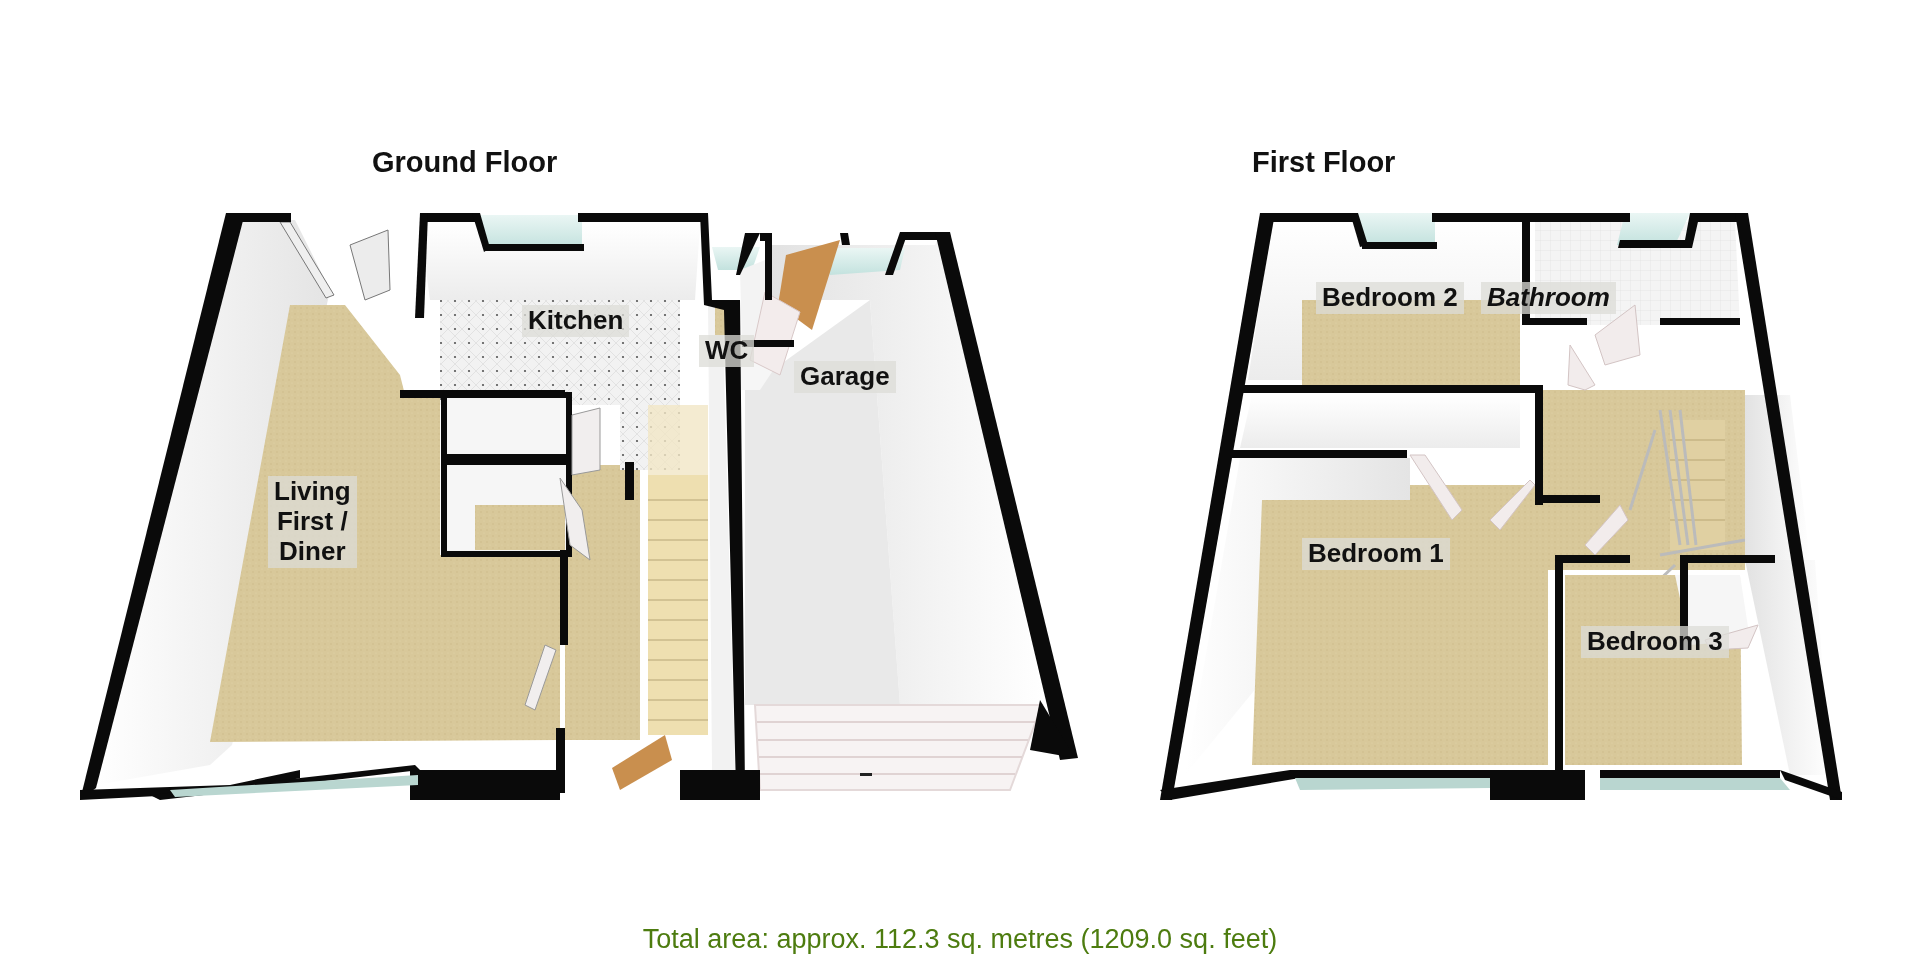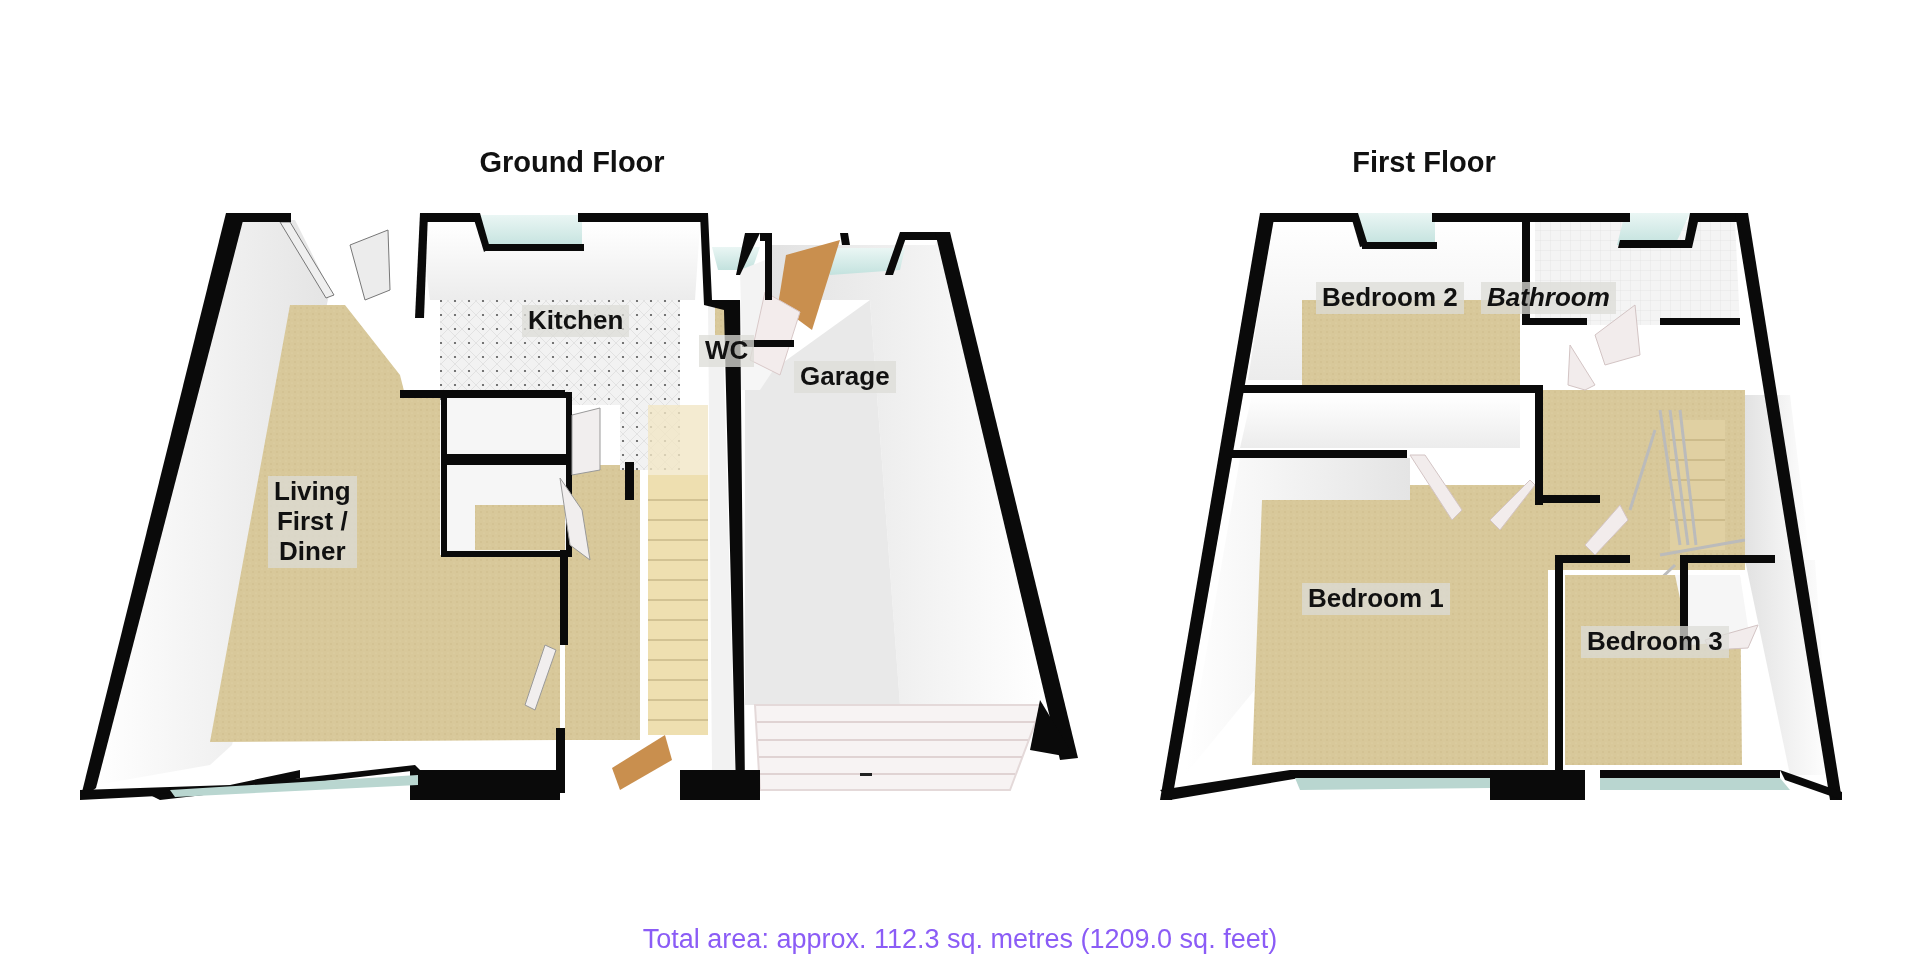--- a/index.html
+++ b/index.html
@@ -1,19 +1,19 @@
 <!DOCTYPE html>
 <html><head>
 <meta charset="utf-8">
 <style>
   html, body { margin:0; padding:0; background:#ffffff; }
   body { width:1920px; height:960px; position:relative; overflow:hidden; font-family:"Liberation Sans", sans-serif; }
-  .floor-title { position:absolute; font-weight:bold; font-size:29px; color:#111; text-align:center; width:400px; }
+  .floor-title { position:absolute; font-weight:bold; font-size:29px; color:#111; text-align:left; width:400px; }
   .room-label { position:absolute; font-weight:bold; font-size:26px; color:#111; background:rgba(220,220,215,0.75); padding:1px 6px; line-height:1.15; text-align:center; white-space:nowrap; }
-  .footer-text { position:absolute; left:0; width:1920px; top:924px; text-align:center; font-size:27px; color:#8b5cf6; }
+  .footer-text { position:absolute; left:0; width:1920px; top:924px; text-align:center; font-size:27px; color:#4d7c0f; }
   svg { position:absolute; left:0; top:0; }
 </style>
 </head>
 <body>
 
 <svg width="1920" height="960" viewBox="0 0 1920 960">
   <defs>
     <pattern id="carpet" width="6" height="6" patternUnits="userSpaceOnUse">
       <rect width="6" height="6" fill="#d8c89a"></rect>
       <circle cx="1" cy="2" r="0.7" fill="#cbb987"></circle>
@@ -237,29 +237,29 @@
       <rect x="1560" y="770" width="25" height="30"></rect>
       <rect x="1600" y="770" width="180" height="8"></rect>
       <polygon points="1780,770 1842,792 1842,800 1785,780"></polygon>
     </g>
     <polygon points="1295,778 1490,778 1490,788 1300,790" fill="#b9d6d0"></polygon>
     <polygon points="1600,778 1780,778 1790,790 1600,790" fill="#b9d6d0"></polygon>
   </g>
 </svg>
 
 <div class="floor-title" style="left:372px; top:146px;">Ground Floor</div>
-<div class="floor-title" style="left:1224px; top:146px;">First Floor</div>
+<div class="floor-title" style="left:1252px; top:146px;">First Floor</div>
 
 <div class="room-label" style="left:486px; top:305px;margin-left:36px;">Kitchen</div>
 <div class="room-label" style="left:699px; top:294px;margin-top:41px;">WC</div>
 <div class="room-label" style="left:794px; top:361px;">Garage</div>
 <div class="room-label" style="left:268px; top:476px;">
   <div>Living</div>
   <div>First /</div>
   <div>Diner</div>
 </div>
 
 <div class="room-label" style="left:1316px; top:282px;text-align:right;">Bedroom 2</div>
 <div class="room-label" style="left:1481px; top:282px;font-style:italic;">Bathroom</div>
-<div class="room-label" style="left:1302px; top:538px;margin-top:45px;">Bedroom 1</div>
+<div class="room-label" style="left:1302px; top:538px;">Bedroom 1</div>
 <div class="room-label" style="left:1581px; top:626px;">Bedroom 3</div>
 
 <div class="footer-text">Total area: approx. 112.3 sq. metres (1209.0 sq. feet)</div>
 
 </body></html>

